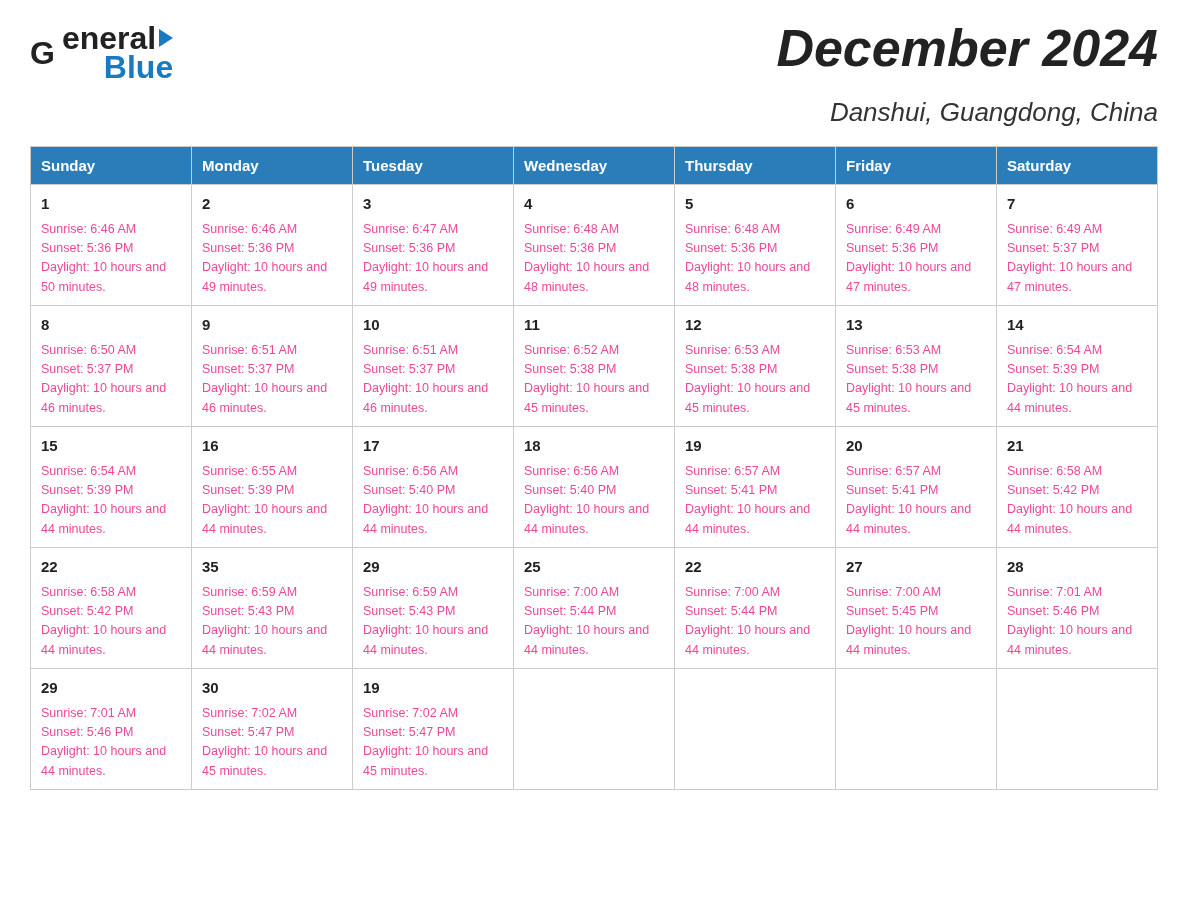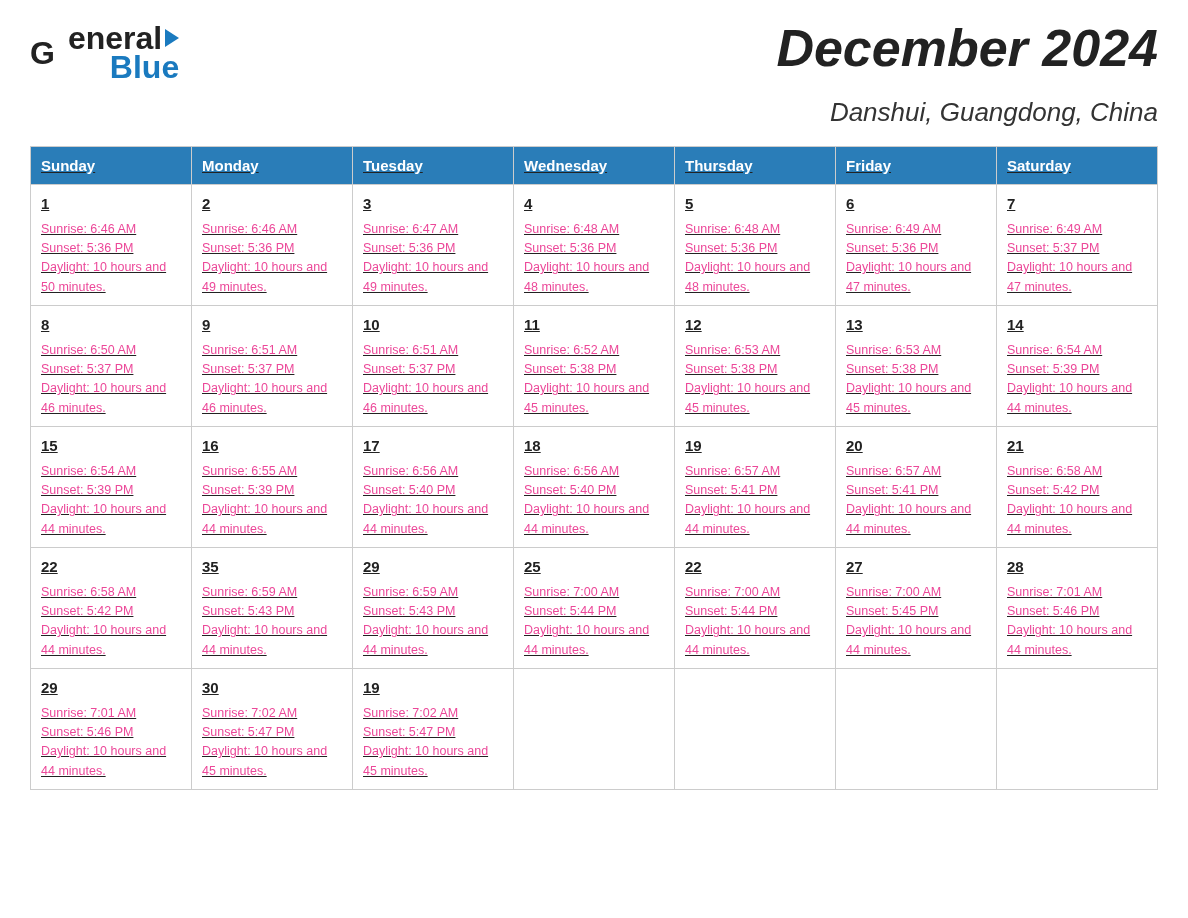--- a/index.html
+++ b/index.html
@@ -40,21 +40,20 @@
     .location-title {
       font-size: 26px;
       color: #333;
       margin-top: 20px;
     }
 
     .calendar-table {
       width: 100%;
       border-collapse: collapse;
       table-layout: fixed;
-      text-decoration: underline;
     }
 
     .calendar-table th {
       background-color: #2a7db8;
       color: #fff;
       font-size: 15px;
       font-weight: bold;
       padding: 10px 10px;
       text-align: left;
       border: 1px solid #ccc;
@@ -92,21 +91,21 @@
       align-items: center;
     }
     .logo-g {
       font-size: 32px;
       font-weight: bold;
       color: #222;
     }
     .logo-icon-area {
       display: inline-flex;
       flex-direction: column;
-      margin-left: 13px;
+      margin-left: 7px;
     }
     .logo-top-row {
       display: flex;
       align-items: center;
     }
     .logo-eneral {
       font-size: 32px;
       font-weight: bold;
       color: #222;
     }

